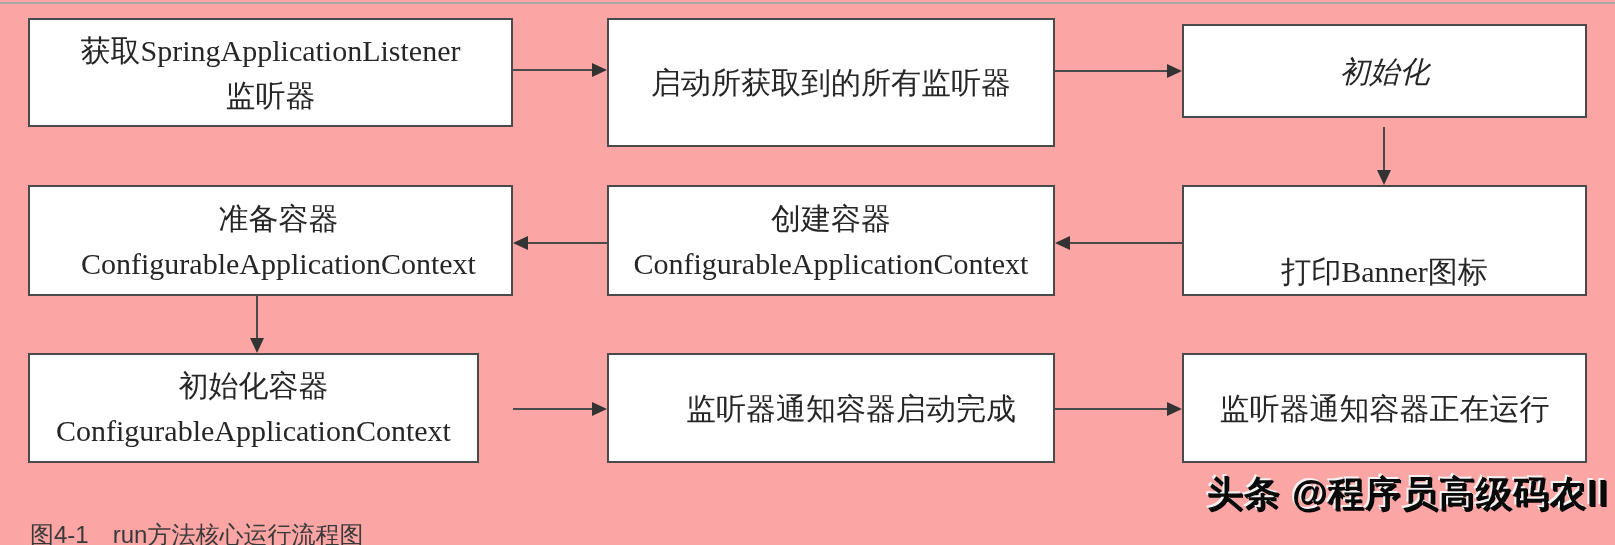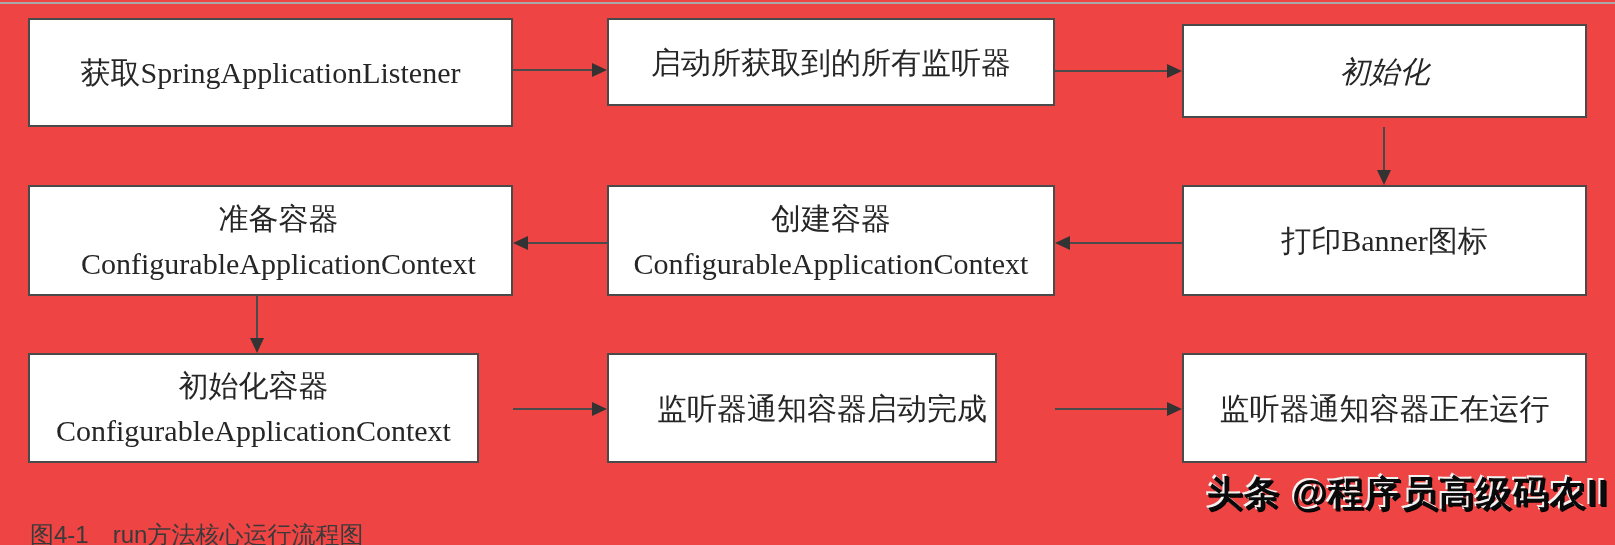--- a/index.html
+++ b/index.html
@@ -1,19 +1,19 @@
 <!DOCTYPE html>
 <html><head>
 <meta charset="utf-8">
 <style>
   html,body{margin:0;padding:0;background:#ffffff;}
   #canvas{
     position:relative;
     width:1615px;height:545px;
-    background:#ef4444;
+    background:#fca5a5;
     overflow:hidden;
     font-family:"Liberation Serif","DejaVu Serif",serif;
   }
   .top-rule{
     position:absolute;left:0;top:2px;width:1615px;height:2px;
     background:#a8a8a8;
   }
   .node{
     position:absolute;
     border:2px solid #4a4a4a;
@@ -22,27 +22,27 @@
     align-items:center;justify-content:center;
     text-align:center;
     color:#262626;
     font-size:30px;
     line-height:1.5;
     box-sizing:border-box;
   }
   .node .ln{white-space:nowrap;}
   
   .b1{left:28px;  top:18px;  width:485px; height:109px;}
-  .b2{left:607px; top:18px;  width:448px; height:88px;}
+  .b2{left:607px; top:18px;  width:448px; height:129px;}
   .b3{left:1182px;top:24px;  width:405px; height:94px;font-style:italic;}
   .b4{left:28px;  top:185px; width:485px; height:111px;padding-left:16px;}
   .b5{left:607px; top:185px; width:448px; height:111px;}
-  .b6{left:1182px;top:185px; width:405px; height:111px;}
+  .b6{left:1182px;top:185px; width:405px; height:111px;justify-content:flex-end;}
   .b7{left:28px;  top:353px; width:451px; height:110px;text-align:center;}
-  .b8{left:607px; top:353px; width:390px; height:110px;padding-left:40px;}
+  .b8{left:607px; top:353px; width:448px; height:110px;padding-left:40px;}
   .b9{left:1182px;top:353px; width:405px; height:110px;}
   
   .hline,.vline{position:absolute;background:#4a4a4a;}
   .hline{height:2px;}
   .vline{width:2px;}
   
   .ah{position:absolute;width:0;height:0;}
   .ah-right{border-top:7px solid transparent;border-bottom:7px solid transparent;border-left:15px solid #333;}
   .ah-left {border-top:7px solid transparent;border-bottom:7px solid transparent;border-right:15px solid #333;}
   .ah-down {border-left:7px solid transparent;border-right:7px solid transparent;border-top:15px solid #333;}
@@ -78,20 +78,21 @@
 </style>
 </head>
 <body>
 
 <div id="canvas">
 
   <div class="top-rule"></div>
 
   <div class="node b1">
     <div class="ln">获取SpringApplicationListener</div>
+    <div class="ln">监听器</div>
   </div>
   <div class="node b2">
     <div class="ln">启动所获取到的所有监听器</div>
   </div>
   <div class="node b3">
     <div class="ln">初始化</div>
   </div>
 
   <div class="node b4">
     <div class="ln">准备容器</div>

